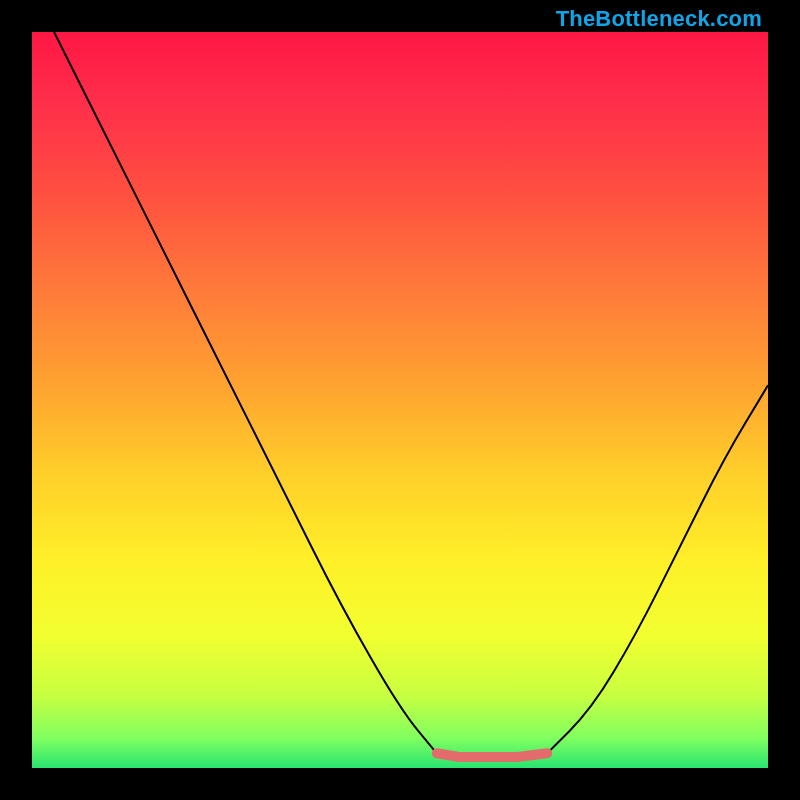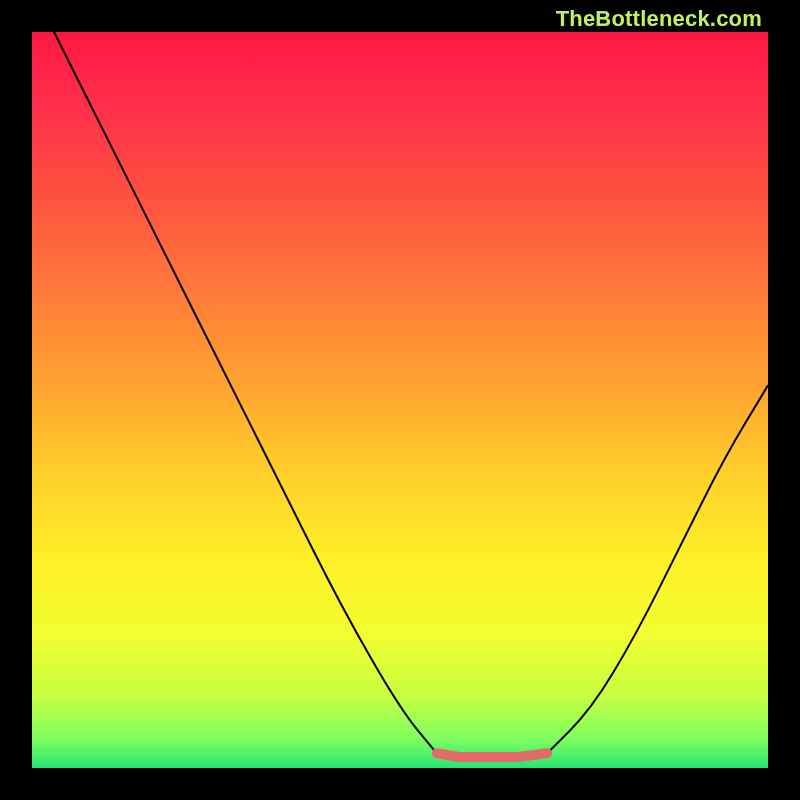--- a/index.html
+++ b/index.html
@@ -25,21 +25,21 @@
     width: 736px;
     height: 736px;
   }
   .watermark {
     position: absolute;
     top: 6px;
     right: 38px;
     font-family: Arial, Helvetica, sans-serif;
     font-size: 22px;
     font-weight: 600;
-    color: #bef264;
+    color: #0ea5e9;
     letter-spacing: 0.2px;
     user-select: none;
   }
 </style>
 </head>
 <body>
 
 <div class="frame">
   <svg class="plot-area" viewBox="0 0 736 736" preserveAspectRatio="none">
     <defs>

